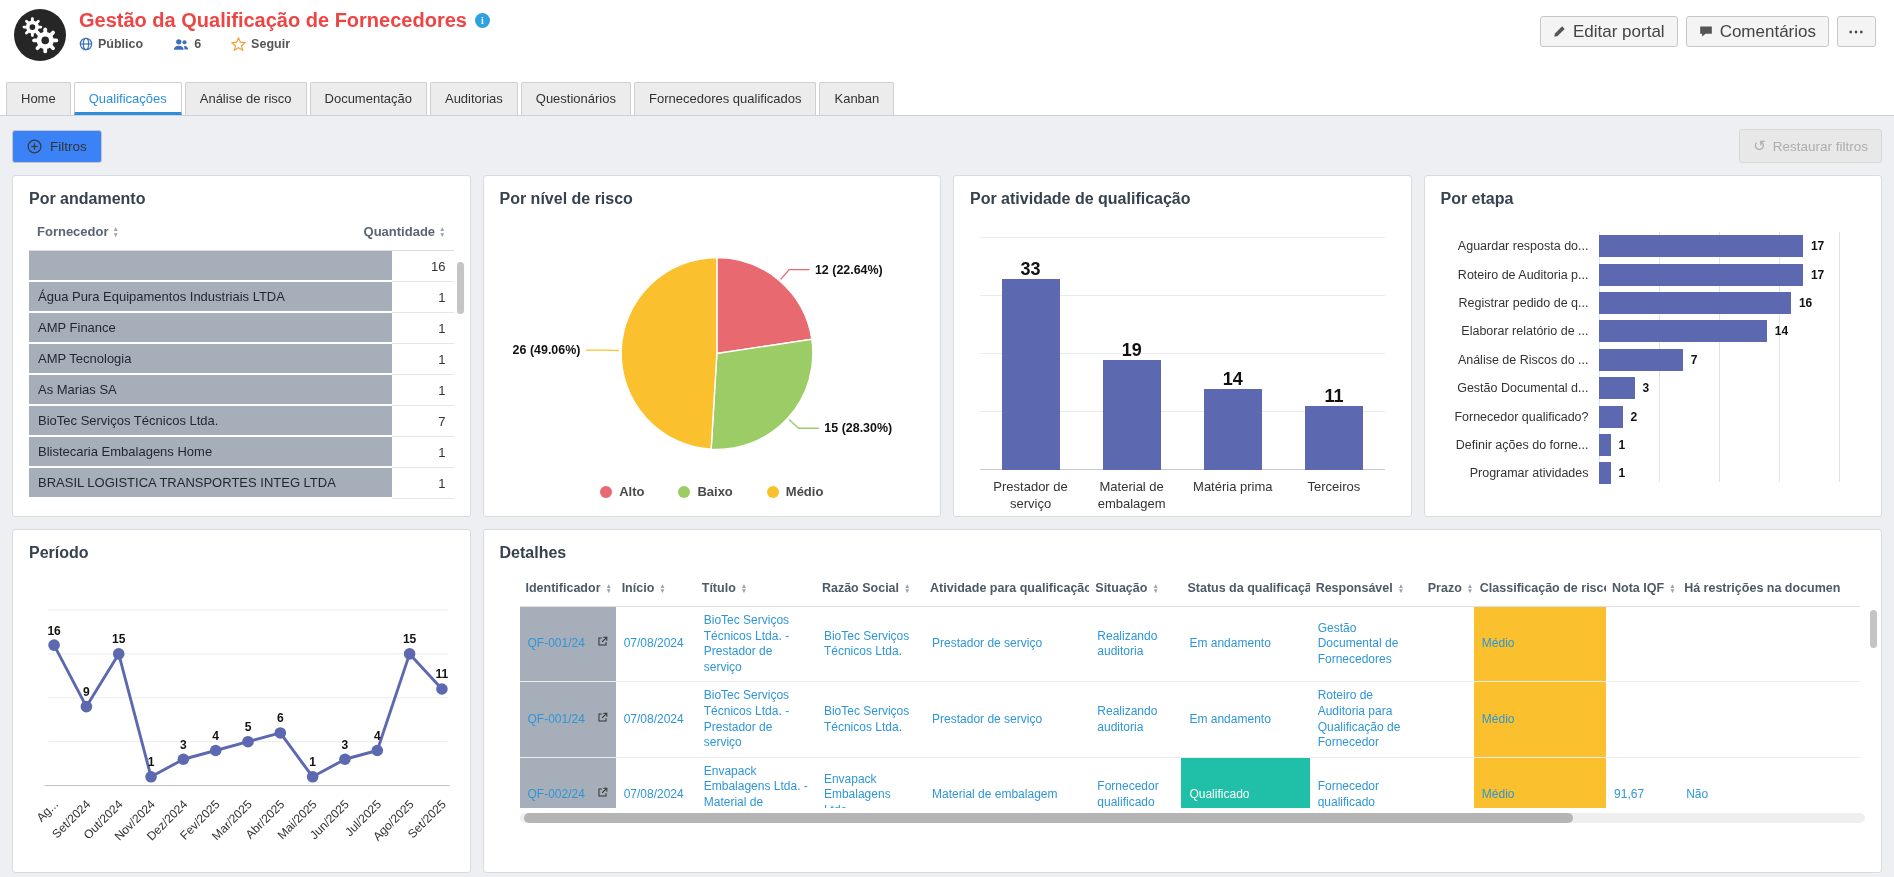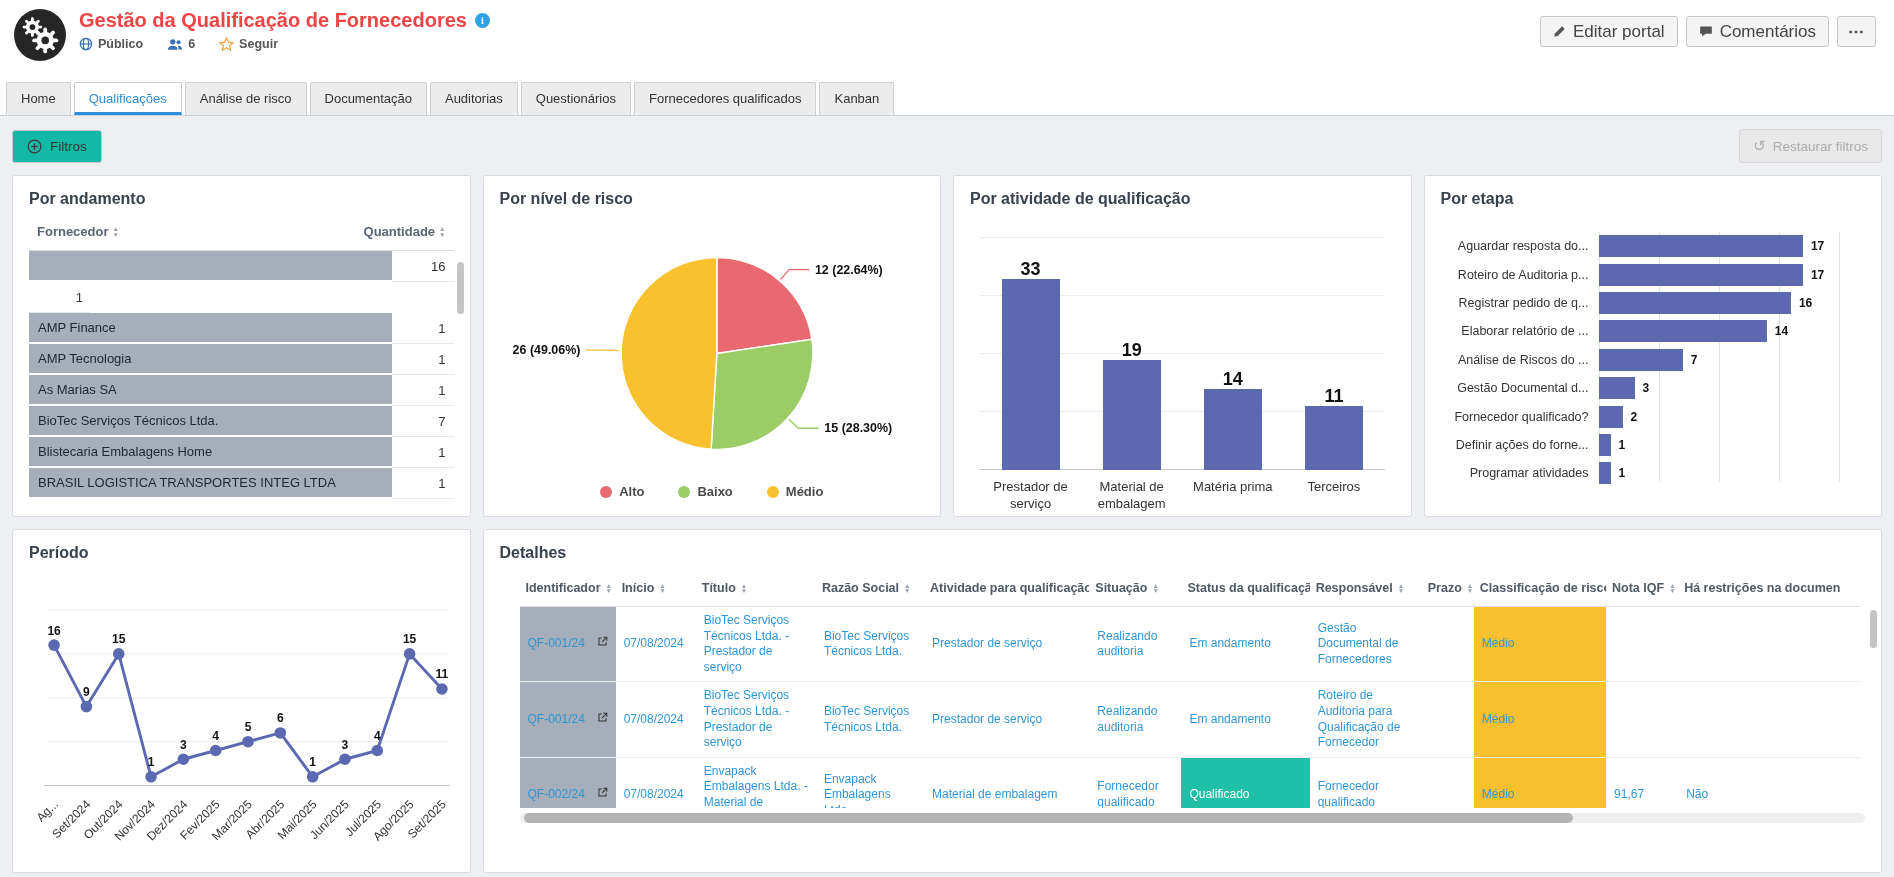--- a/index.html
+++ b/index.html
@@ -6,34 +6,34 @@
   html,body { width:1894px; height:877px; overflow:hidden; }
   body { font-family:"Liberation Sans", sans-serif; background:#edeff2; color:#333; }
 
   
   .header { background:#fff; height:70px; display:flex; align-items:flex-start; padding:9px 18px 0 14px; }
   .logo { width:52px; height:52px; border-radius:50%; background:#262626; flex:0 0 auto; display:flex; align-items:center; justify-content:center; }
   .title-block { margin-left:13px; }
   .title-row { display:flex; align-items:center; gap:8px; }
   .page-title { font-size:20px; font-weight:bold; color:#ef4444;text-align:right; }
   .info-dot { width:15px; height:15px; border-radius:50%; background:#2ea1e0; color:#fff; font-size:10px; font-weight:bold; display:inline-flex; align-items:center; justify-content:center; font-family:"Liberation Serif",serif; }
-  .meta-row { display:flex; align-items:center; gap:24px; margin-top:5px; font-size:12.5px; font-weight:bold; color:#555; }
+  .meta-row { display:flex; align-items:center; gap:30px; margin-top:5px; font-size:12.5px; font-weight:bold; color:#555; }
   .meta-item { display:inline-flex; align-items:center; gap:5px; }
   .header-actions { margin-left:auto; display:flex; gap:8px; margin-top:7px; }
   .hbtn { display:inline-flex; align-items:center; gap:7px; padding:6px 12px; height:31px; background:#f4f4f4; border:1px solid #c7c7c7; border-radius:3px; font-size:17px; color:#444; cursor:pointer; white-space:nowrap; }
   .hbtn.more { font-size:16px; font-weight:bold; padding:6px 10px; letter-spacing:1px; }
 
   
   .tabbar { background:#fff; display:flex; padding:12px 6px 0 6px; border-bottom:1px solid #cdd2d8; }
   .tab { padding:8px 14px 9px; font-size:13px; color:#333; background:#ececec; border:1px solid #cfcfcf; border-bottom:none; border-radius:2px 2px 0 0; margin-right:3px; cursor:pointer; white-space:nowrap; }
   .tab.active { background:#fff; color:#2d8fd9; padding-bottom:6px; border-bottom:3px solid #2d8fd9; }
 
   
   .filterbar { display:flex; align-items:center; padding:13px 12px 0; }
-  .btn-filtros { display:inline-flex; align-items:center; gap:8px; padding:8px 14px; background:#14b8a6; border:1px solid #c6c6c6; border-radius:3px; font-size:13.5px; color:#333; cursor:pointer; }
+  .btn-filtros { display:inline-flex; align-items:center; gap:8px; padding:8px 14px; background:#3b82f6; border:1px solid #c6c6c6; border-radius:3px; font-size:13.5px; color:#333; cursor:pointer; }
   .btn-restore { margin-left:auto; display:inline-flex; align-items:center; gap:7px; padding:7px 13px; background:#e8e8e8; border:1px solid #d8d8d8; border-radius:3px; font-size:13.5px; color:#aeaeae; cursor:default; }
   .btn-restore .undo { font-size:15px; }
 
   
   .cards { display:grid; grid-template-columns:repeat(4,1fr); grid-template-rows:342px 344px; gap:12px; padding:12px; }
   .card { background:#fff; border:1px solid #d8dce1; border-radius:3px; padding:12px 16px; position:relative; overflow:hidden; }
   .card h2 { font-size:16px; font-weight:bold; color:#37424e; margin:2px 0 8px; }
   .card.span3 { grid-column:span 3; }
 
   
@@ -214,20 +214,21 @@
               <i>▼</i>
             </span>
         </span>
       </div>
       <div id="fbody">
           <div class="frow">
             <div class="fname"></div>
             <div class="fqty">16</div>
           </div>
           <div class="frow">
+            <div class="fname">Água Pura Equipamentos Industriais LTDA</div>
             <div class="fqty">1</div>
           </div>
           <div class="frow">
             <div class="fname">AMP Finance</div>
             <div class="fqty">1</div>
           </div>
           <div class="frow">
             <div class="fname">AMP Tecnologia</div>
             <div class="fqty">1</div>
           </div>

